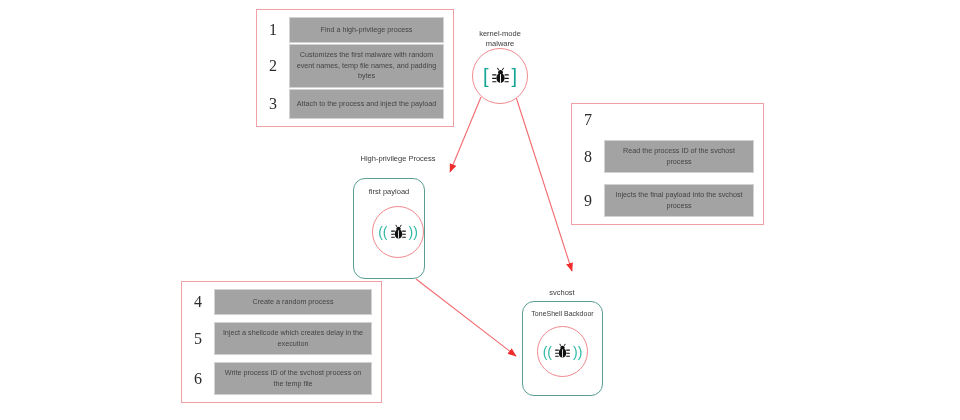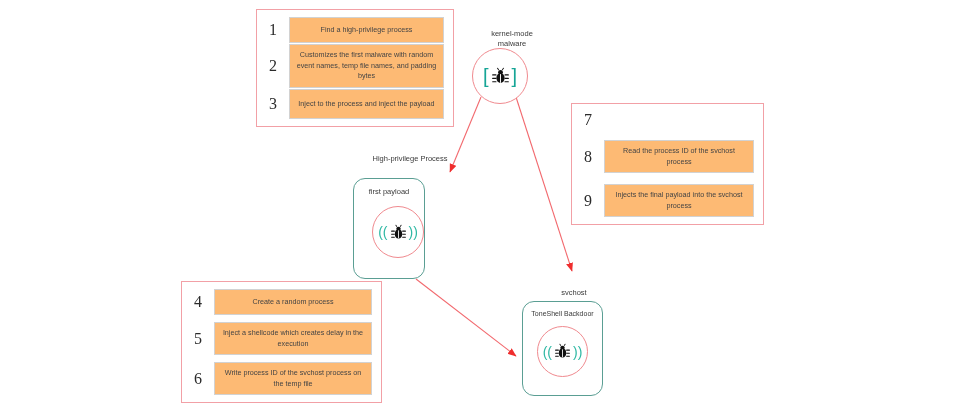--- a/index.html
+++ b/index.html
@@ -36,21 +36,21 @@
     font-size: 16px;
     color: #2b2b2b;
     width: 14px;
     text-align: center;
     flex: 0 0 14px;
     font-family: "Liberation Serif", serif;
   }
   .step-box {
     flex: 1 1 auto;
     border: 1px solid #d2d2d2;
-    background: #fdba74;
+    background: #a3a3a3;
     color: #444444;
     font-size: 7.2px;
     line-height: 1.45;
     text-align: center;
     padding: 5px 6px;
     box-sizing: border-box;
     display: flex;
     align-items: center;
     justify-content: center;
   }
@@ -58,21 +58,20 @@
   .step-box.h3 { min-height: 30px; }
 
   
   .node-label {
     position: absolute;
     font-size: 7.5px;
     color: #3a3a3a;
     text-align: center;
     line-height: 1.3;
     white-space: pre-line;
-    padding-left: 12px;
   }
   .proc-box {
     position: absolute;
     border: 1.4px solid #5a9e93;
     border-radius: 12px;
     background: #ffffff;
     box-sizing: border-box;
   }
   .proc-inner-label {
     position: absolute;
@@ -141,21 +140,21 @@
     <div class="step-row">
       <div class="step-num">1</div>
       <div class="step-box h1">Find a high-privilege process</div>
     </div>
     <div class="step-row">
       <div class="step-num">2</div>
       <div class="step-box h3">Customizes the first malware with random event names, temp file names, and padding bytes</div>
     </div>
     <div class="step-row">
       <div class="step-num">3</div>
-      <div class="step-box h3">Inject to the process and inject the payload</div>
+      <div class="step-box h3">Attach to the process and inject the payload</div>
     </div>
   </div>
 
   <div class="panel" style="left:571px; top:103px; width:193px; height:122px;">
     <div class="step-row">
       <div class="step-num">7</div>
     </div>
     <div class="step-row">
       <div class="step-num">8</div>
       <div class="step-box h3">Read the process ID of the svchost process</div>

